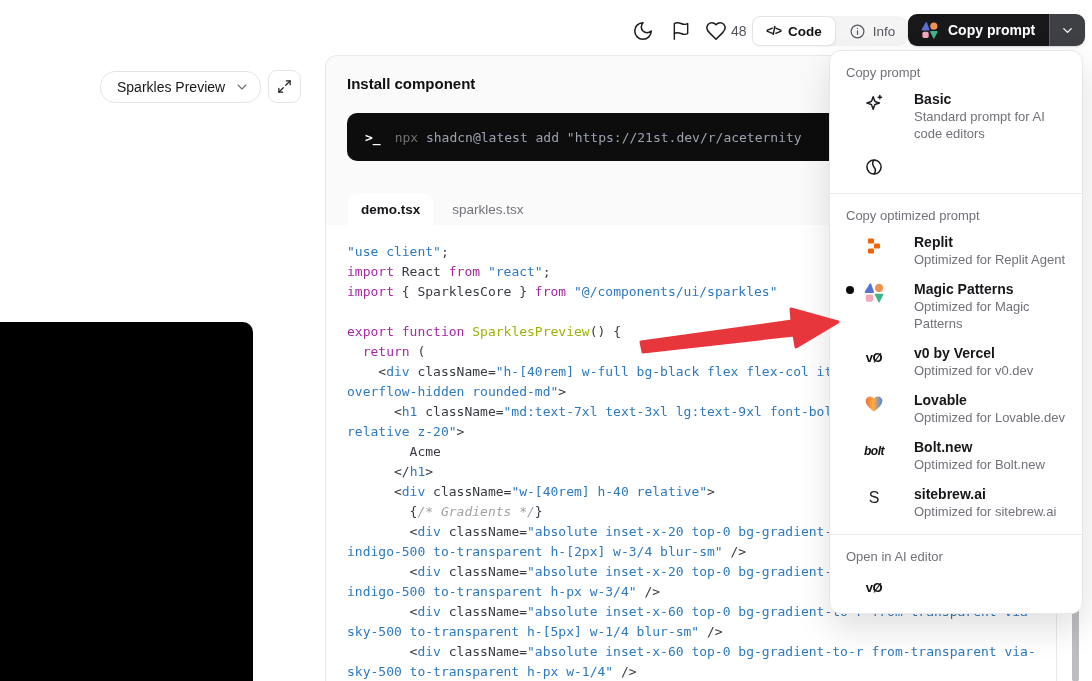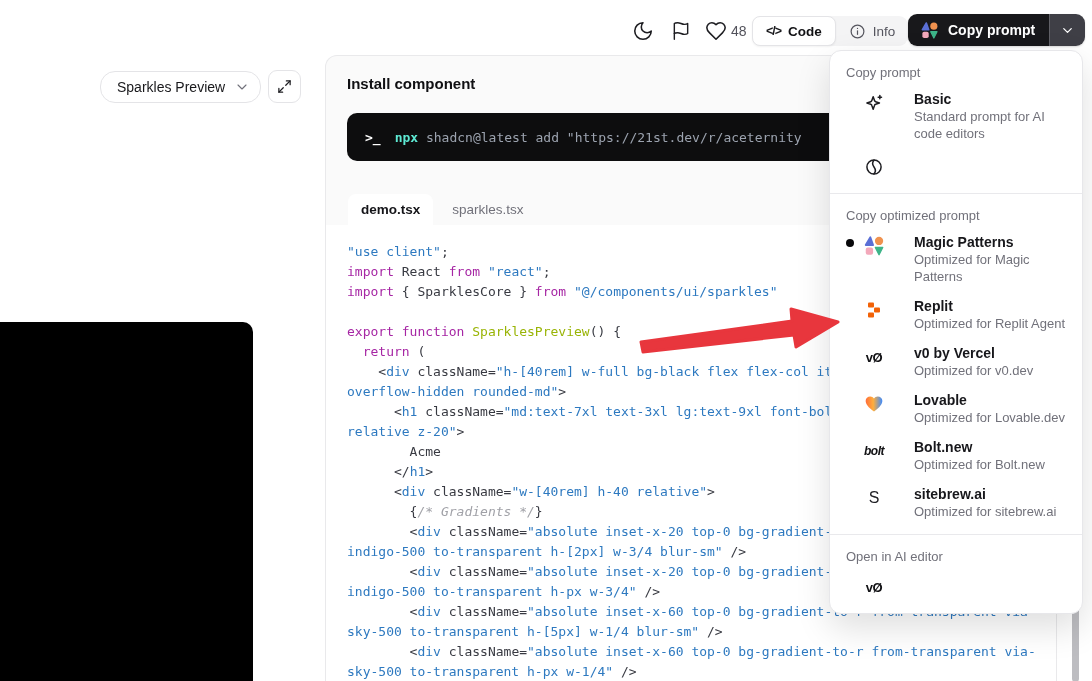--- a/index.html
+++ b/index.html
@@ -25,21 +25,21 @@
   
   .select-btn{position:absolute;left:100px;top:71px;width:161px;height:32px;background:#fff;border:1px solid #e4e4e7;border-radius:15px;display:flex;align-items:center;justify-content:space-between;padding:0 10px 0 16px;box-sizing:border-box;font-size:14px;color:#18181b;cursor:pointer;}
   .expand-btn{position:absolute;left:268px;top:70px;width:33px;height:33px;background:#fff;border:1px solid #e4e4e7;border-radius:9px;cursor:pointer;display:flex;align-items:center;justify-content:center;}
   .preview-box{position:absolute;left:0;top:322px;width:253px;height:359px;background:#000;border-radius:0 10px 0 0;}
 
   
   .panel{position:absolute;left:325px;top:55px;width:732px;height:626px;background:#fafafa;border:1px solid #e9e9eb;border-bottom:none;border-radius:12px 12px 0 0;box-sizing:border-box;z-index:1;}
   .panel-title{position:absolute;left:21px;top:19px;font-size:15px;font-weight:600;color:#101013;}
   .terminal{position:absolute;left:21px;top:57px;width:719px;height:48px;background:#0d0d0e;border-radius:10px;display:flex;align-items:center;padding:0 18px;box-sizing:border-box;font-family:"DejaVu Sans Mono",monospace;font-size:13px;white-space:pre;overflow:hidden;}
   .term-prompt{color:#ffffff;font-weight:700;margin-right:14px;}
-  .term-npx{color:#5eead4;font-weight:700;}
+  .term-npx{color:#737373;font-weight:400;}
   .term-rest{color:#9ca3af;}
   .tabs{position:absolute;left:22px;top:138px;height:31px;display:flex;align-items:stretch;}
   .tab{display:flex;align-items:center;padding:0 13px;font-size:13.5px;cursor:pointer;}
   .tab-active{background:#ffffff;border-radius:8px 8px 0 0;font-weight:600;color:#141418;}
   .tab-idle{color:#71717a;margin-left:6px;font-weight:500;}
   .codearea{position:absolute;left:0;right:0;top:169px;bottom:0;background:#ffffff;overflow:hidden;}
   .codelines{padding:17px 0 0 21px;font-family:"DejaVu Sans Mono",monospace;font-size:13px;line-height:20px;white-space:pre;color:#383a42;}
   .code-line{height:20px;}
   .tok-kw{color:#a626a4;}
   .tok-str{color:#2d79c0;}
@@ -181,45 +181,45 @@
       <span class="mi-icon">
         <svg class="lucide" width="20" height="20" viewBox="0 0 24 24" style="stroke-width:1.8;">
           <circle cx="12" cy="12" r="8.5"></circle>
           <path d="M12 3.8c-2.3 2.5-2.3 5 0 8.2s2.3 5.7 0 8.2"></path>
         </svg>
       </span>
     </div>
     <div class="menu-divider"></div>
     <div class="menu-label">Copy optimized prompt</div>
     <div class="menu-item">
+      <span class="mi-icon">
+        <svg width="18" height="18" viewBox="0 0 24 24">
+          <rect x="4" y="2" width="8" height="6.6" rx="1.4" fill="#f26207"></rect>
+          <rect x="12" y="8.7" width="8" height="6.6" rx="1.4" fill="#f26207"></rect>
+          <rect x="4" y="15.4" width="8" height="6.6" rx="1.4" fill="#f26207"></rect>
+        </svg>
+      </span>
+      <span>
+        <span class="mi-name">Replit</span>
+        <span class="mi-desc">Optimized for Replit Agent</span>
+      </span>
+    </div>
+    <div class="menu-item">
       <span class="mi-dot"></span>
       <span class="mi-icon">
         <svg width="22" height="22" viewBox="0 0 24 24">
           <polygon points="3,11 8,2.5 11,11" fill="#5a6fd6" stroke="#5a6fd6" stroke-width="2" stroke-linejoin="round"></polygon>
           <circle cx="17.5" cy="6.5" r="4.5" fill="#f0924f"></circle>
           <rect x="3" y="13.5" width="8" height="8" rx="2.2" fill="#f3a8ba"></rect>
           <polygon points="13.5,13.5 21.5,13.5 17.5,21.5" fill="#3eb489" stroke="#3eb489" stroke-width="1.5" stroke-linejoin="round"></polygon>
         </svg>
       </span>
       <span>
         <span class="mi-name">Magic Patterns</span>
         <span class="mi-desc">Optimized for Magic Patterns</span>
-      </span>
-    </div>
-    <div class="menu-item">
-      <span class="mi-icon">
-        <svg width="18" height="18" viewBox="0 0 24 24">
-          <rect x="4" y="2" width="8" height="6.6" rx="1.4" fill="#f26207"></rect>
-          <rect x="12" y="8.7" width="8" height="6.6" rx="1.4" fill="#f26207"></rect>
-          <rect x="4" y="15.4" width="8" height="6.6" rx="1.4" fill="#f26207"></rect>
-        </svg>
-      </span>
-      <span>
-        <span class="mi-name">Replit</span>
-        <span class="mi-desc">Optimized for Replit Agent</span>
       </span>
     </div>
     <div class="menu-item">
       <span class="mi-icon">
         <span class="logo-text">vØ</span>
       </span>
       <span>
         <span class="mi-name">v0 by Vercel</span>
         <span class="mi-desc">Optimized for v0.dev</span>
       </span>

